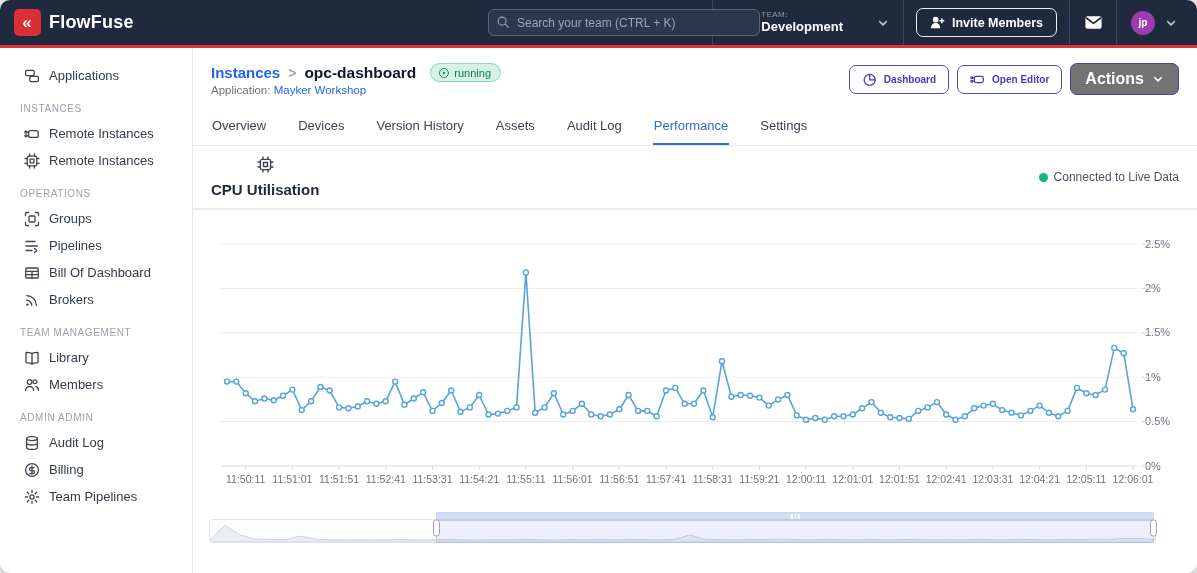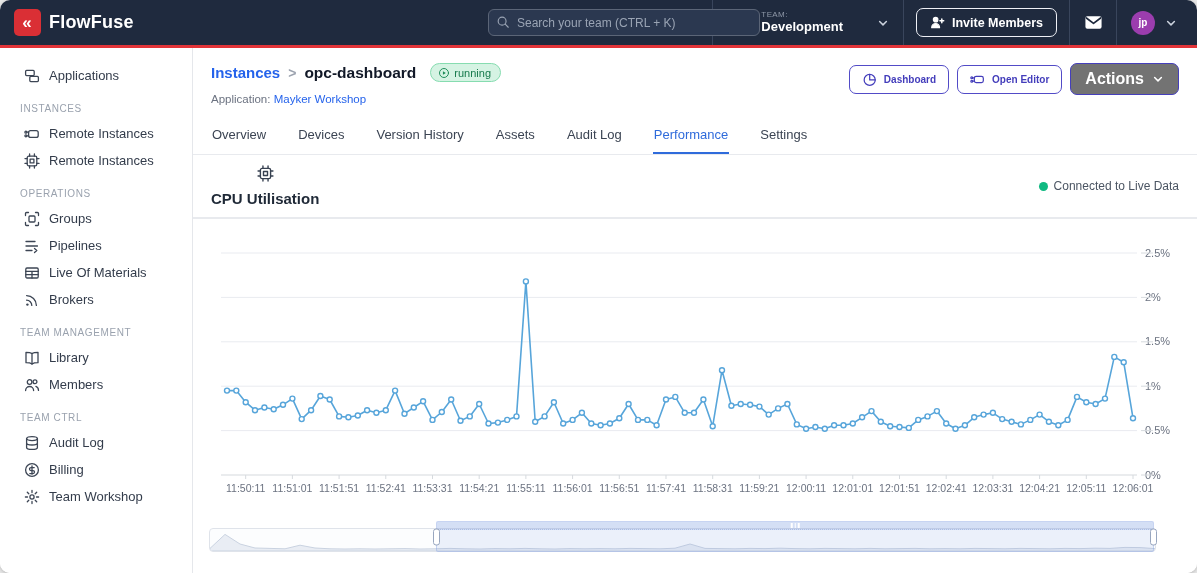--- a/index.html
+++ b/index.html
@@ -43,21 +43,21 @@
   .main { flex:1; background:#fff; overflow:hidden; }
 
   
   .inst-header { display:flex; justify-content:space-between; align-items:flex-start; padding:15px 18px 0 18px; }
   .crumb-row { display:flex; align-items:center; gap:8px; }
   .crumb-link { color:#2563eb; font-size:15px; font-weight:bold; cursor:pointer; }
   .crumb-sep { color:#9ca3af; font-size:14px; font-weight:bold; }
   .crumb-current { color:#111827; font-size:15.5px; font-weight:bold; }
   .badge-running { display:flex; align-items:center; gap:4px; background:#d5f3e3; border:1px solid #86dcb0; border-radius:12px; color:#177a4c; font-size:11px; padding:2.5px 9px 2.5px 7px; margin-left:6px; }
   .badge-running .ic { width:12px; height:12px; color:#1d8c58; }
-  .app-row { margin-top:11px; font-size:11.5px; color:#6b7280; }
+  .app-row { margin-top:2px; font-size:11.5px; color:#6b7280; }
   .app-link { color:#2563eb; cursor:pointer; }
   .header-btns { display:flex; gap:8px; align-items:center; }
   .btn-outline { display:flex; align-items:center; gap:7px; background:#fff; border:1.5px solid #524bc7; color:#433dbb; border-radius:7px; font-size:10px; font-weight:bold; padding:6px 12px; cursor:pointer; font-family:inherit; }
   .btn-outline .ic { width:15px; height:15px; }
   .btn-solid { display:flex; align-items:center; gap:8px; background:#737373; border:1.5px solid #453fbc; color:#fff; border-radius:7px; font-size:16px; font-weight:bold; padding:6px 14px; cursor:pointer; font-family:inherit; }
   .btn-solid .chev { color:#fff; }
 
   
   .tabs { display:flex; gap:30px; padding:0 18px; margin-top:14px; border-bottom:1px solid #e8eaee; }
   .tab { font-size:13px; color:#3b4453; padding:8px 1px 10px 1px; cursor:pointer; border-bottom:2.5px solid transparent; }
@@ -226,21 +226,21 @@
           </span>
           <span>Pipelines</span>
         </div>
         <div class="sb-item">
           <span class="ic">
             <svg viewBox="0 0 16 16" fill="none" stroke="currentColor" stroke-width="1.3" stroke-linecap="round" stroke-linejoin="round">
               <rect x="1.8" y="3" width="12.4" height="10" rx="1.2"></rect>
               <path d="M1.8 6.4h12.4M8 6.4V13M1.8 9.7h12.4"></path>
             </svg>
           </span>
-          <span>Live Of Materials</span>
+          <span>Bill Of Dashboard</span>
         </div>
         <div class="sb-item">
           <span class="ic">
             <svg viewBox="0 0 16 16" fill="none" stroke="currentColor" stroke-width="1.3" stroke-linecap="round" stroke-linejoin="round">
               <circle cx="3.4" cy="12.6" r="1.2" fill="currentColor" stroke="none"></circle>
               <path d="M2.6 8.2a5.2 5.2 0 0 1 5.2 5.2M2.6 3.6A9.8 9.8 0 0 1 12.4 13.4"></path>
             </svg>
           </span>
           <span>Brokers</span>
         </div>
@@ -258,21 +258,21 @@
           <span class="ic">
             <svg viewBox="0 0 16 16" fill="none" stroke="currentColor" stroke-width="1.3" stroke-linecap="round" stroke-linejoin="round">
               <circle cx="5.6" cy="5" r="2.3"></circle>
               <path d="M1.6 13.6c0-2.3 1.8-4.1 4-4.1s4 1.8 4 4.1"></path>
               <circle cx="11" cy="4.8" r="1.9"></circle>
               <path d="M11.9 9.4c1.6.5 2.6 2 2.6 4"></path>
             </svg>
           </span>
           <span>Members</span>
         </div>
-        <div class="sb-header">TEAM CTRL</div>
+        <div class="sb-header">ADMIN ADMIN</div>
         <div class="sb-item">
           <span class="ic">
             <svg viewBox="0 0 16 16" fill="none" stroke="currentColor" stroke-width="1.3" stroke-linecap="round" stroke-linejoin="round">
               <ellipse cx="8" cy="3.6" rx="5.4" ry="2"></ellipse>
               <path d="M2.6 3.6v8.8c0 1.1 2.4 2 5.4 2s5.4-.9 5.4-2V3.6M2.6 8c0 1.1 2.4 2 5.4 2s5.4-.9 5.4-2"></path>
             </svg>
           </span>
           <span>Audit Log</span>
         </div>
         <div class="sb-item">
@@ -284,21 +284,21 @@
           </span>
           <span>Billing</span>
         </div>
         <div class="sb-item">
           <span class="ic">
             <svg viewBox="0 0 16 16" fill="none" stroke="currentColor" stroke-width="1.3" stroke-linecap="round" stroke-linejoin="round">
               <circle cx="8" cy="8" r="2.1"></circle>
               <path d="M8 1.4v2.1M8 12.5v2.1M1.4 8h2.1M12.5 8h2.1M3.3 3.3l1.5 1.5M11.2 11.2l1.5 1.5M12.7 3.3l-1.5 1.5M4.8 11.2l-1.5 1.5"></path>
             </svg>
           </span>
-          <span>Team Workshop</span>
+          <span>Team Pipelines</span>
         </div>
       </nav>
 
     <div class="main">
       <div class="inst-header">
         <div>
           <div class="crumb-row">
             <span class="crumb-link">Instances</span>
             <span class="crumb-sep">&gt;</span>
             <span class="crumb-current">opc-dashboard</span>

